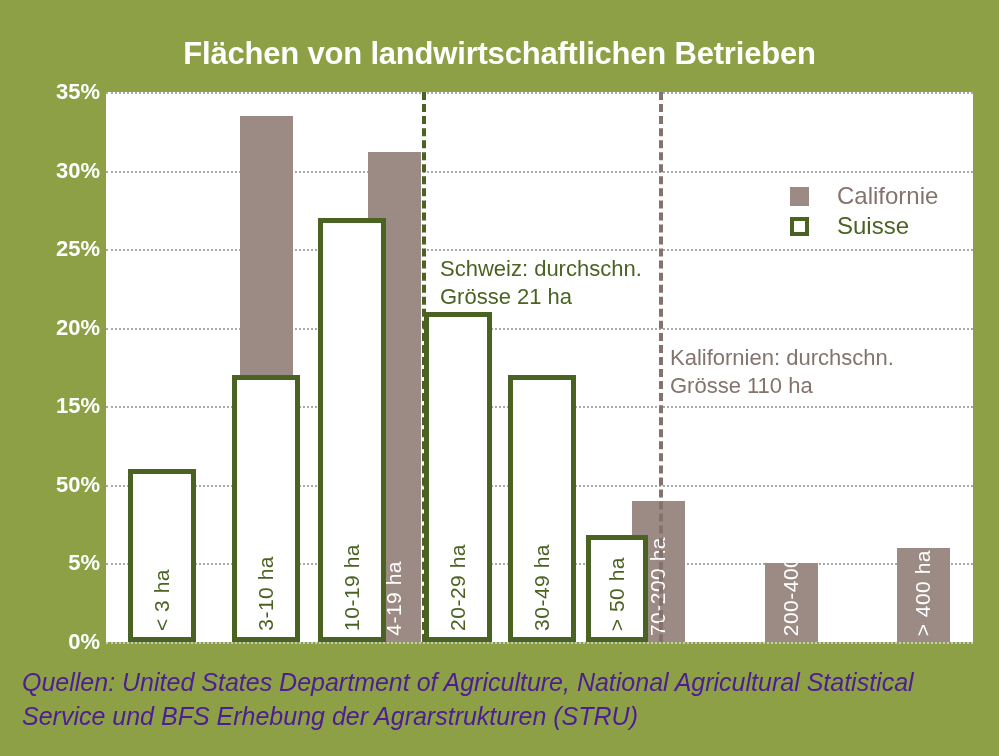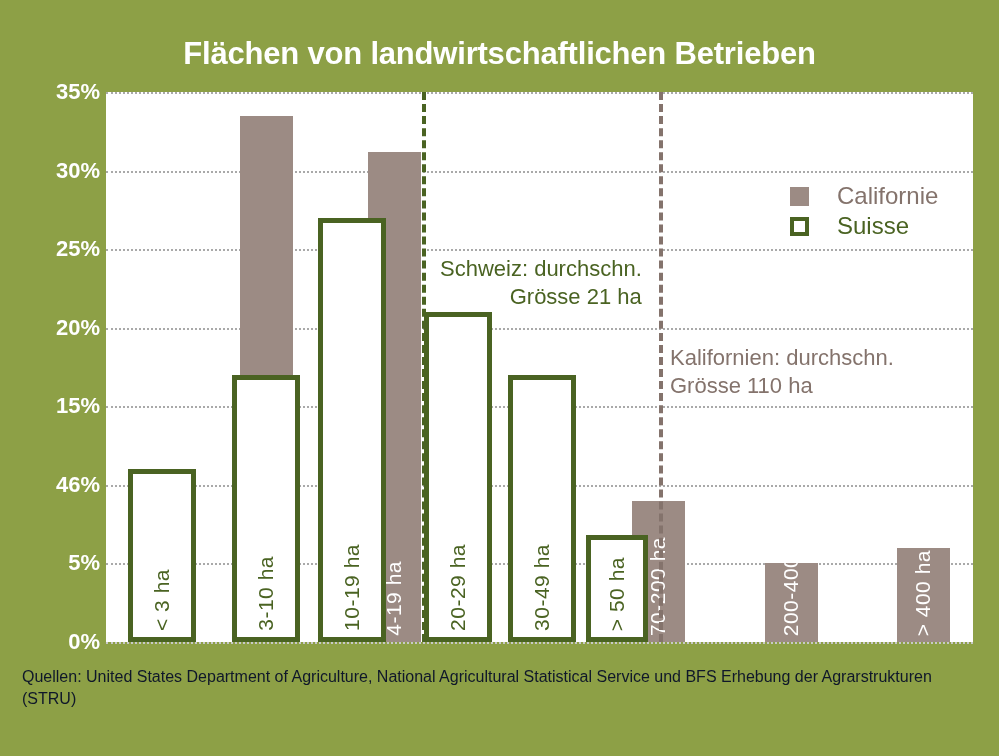--- a/index.html
+++ b/index.html
@@ -116,21 +116,21 @@
   .vline.ch-line { border-left: 4px dashed #4a6322; }
   .vline.ca-line { border-left: 4px dashed #84736c; }
   
   .annot {
     position: absolute;
     font-size: 22px;
     line-height: 1.25;
     z-index: 5;
     white-space: pre-line;
   }
-  .annot.ch { color: #4a6322; text-align: right; }
+  .annot.ch { color: #4a6322; }
   .annot.ca { color: #84736c; }
   
   .legend {
     position: absolute;
     z-index: 6;
   }
   .legend-row {
     display: flex;
     align-items: center;
     gap: 28px;
@@ -146,39 +146,40 @@
   .legend-swatch.ch { background: #ffffff; border: 4px solid #4a6322; }
   .legend-label { font-size: 24px; }
   .legend-label.ca { color: #84736c; }
   .legend-label.ch { color: #4a6322; }
   
   .source {
     position: absolute;
     left: 22px;
     top: 666px;
     width: 960px;
-    color: #0f172a;
-    font-size: 16px;
+    color: #4c1d95;
+    font-size: 25px;
     line-height: 1.35;
+    font-style: italic;
   }
 </style>
 </head>
 <body>
 
 <div id="root">
 
   <div class="chart-title">Flächen von landwirtschaftlichen Betrieben</div>
 
   <div class="yaxis" id="yaxis">
       <div class="ytick" style="top: 0px;">35%</div>
       <div class="ytick" style="top: 78.5714px;">30%</div>
       <div class="ytick" style="top: 157.143px;">25%</div>
       <div class="ytick" style="top: 235.714px;">20%</div>
       <div class="ytick" style="top: 314.286px;">15%</div>
-      <div class="ytick" style="top: 392.857px;">46%</div>
+      <div class="ytick" style="top: 392.857px;">50%</div>
       <div class="ytick" style="top: 471.429px;">5%</div>
       <div class="ytick" style="top: 550px;">0%</div>
     </div>
 
   <div class="plot" id="plot">
 
   <div class="gridline" style="top: 0px;"></div>
       <div class="gridline" style="top: 78.5714px;"></div>
       <div class="gridline" style="top: 157.143px;"></div>
       <div class="gridline" style="top: 235.714px;"></div>

